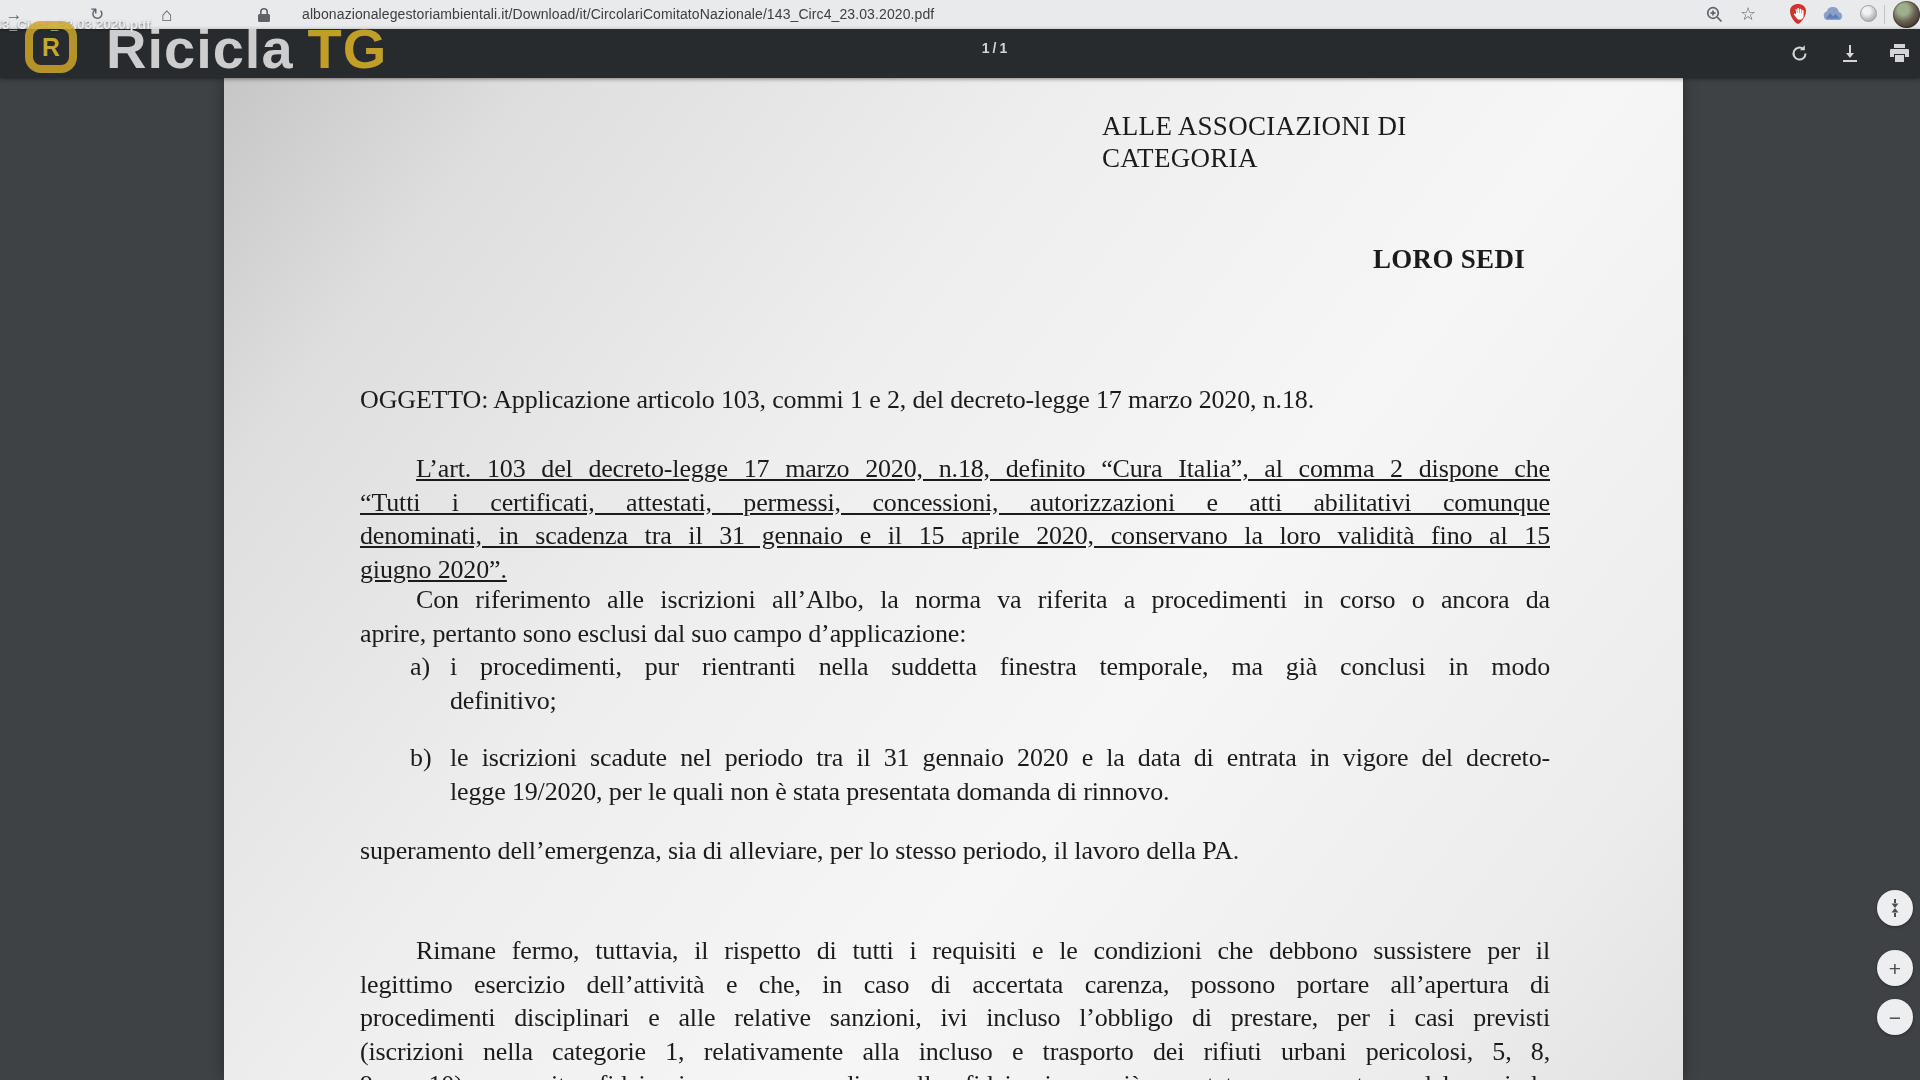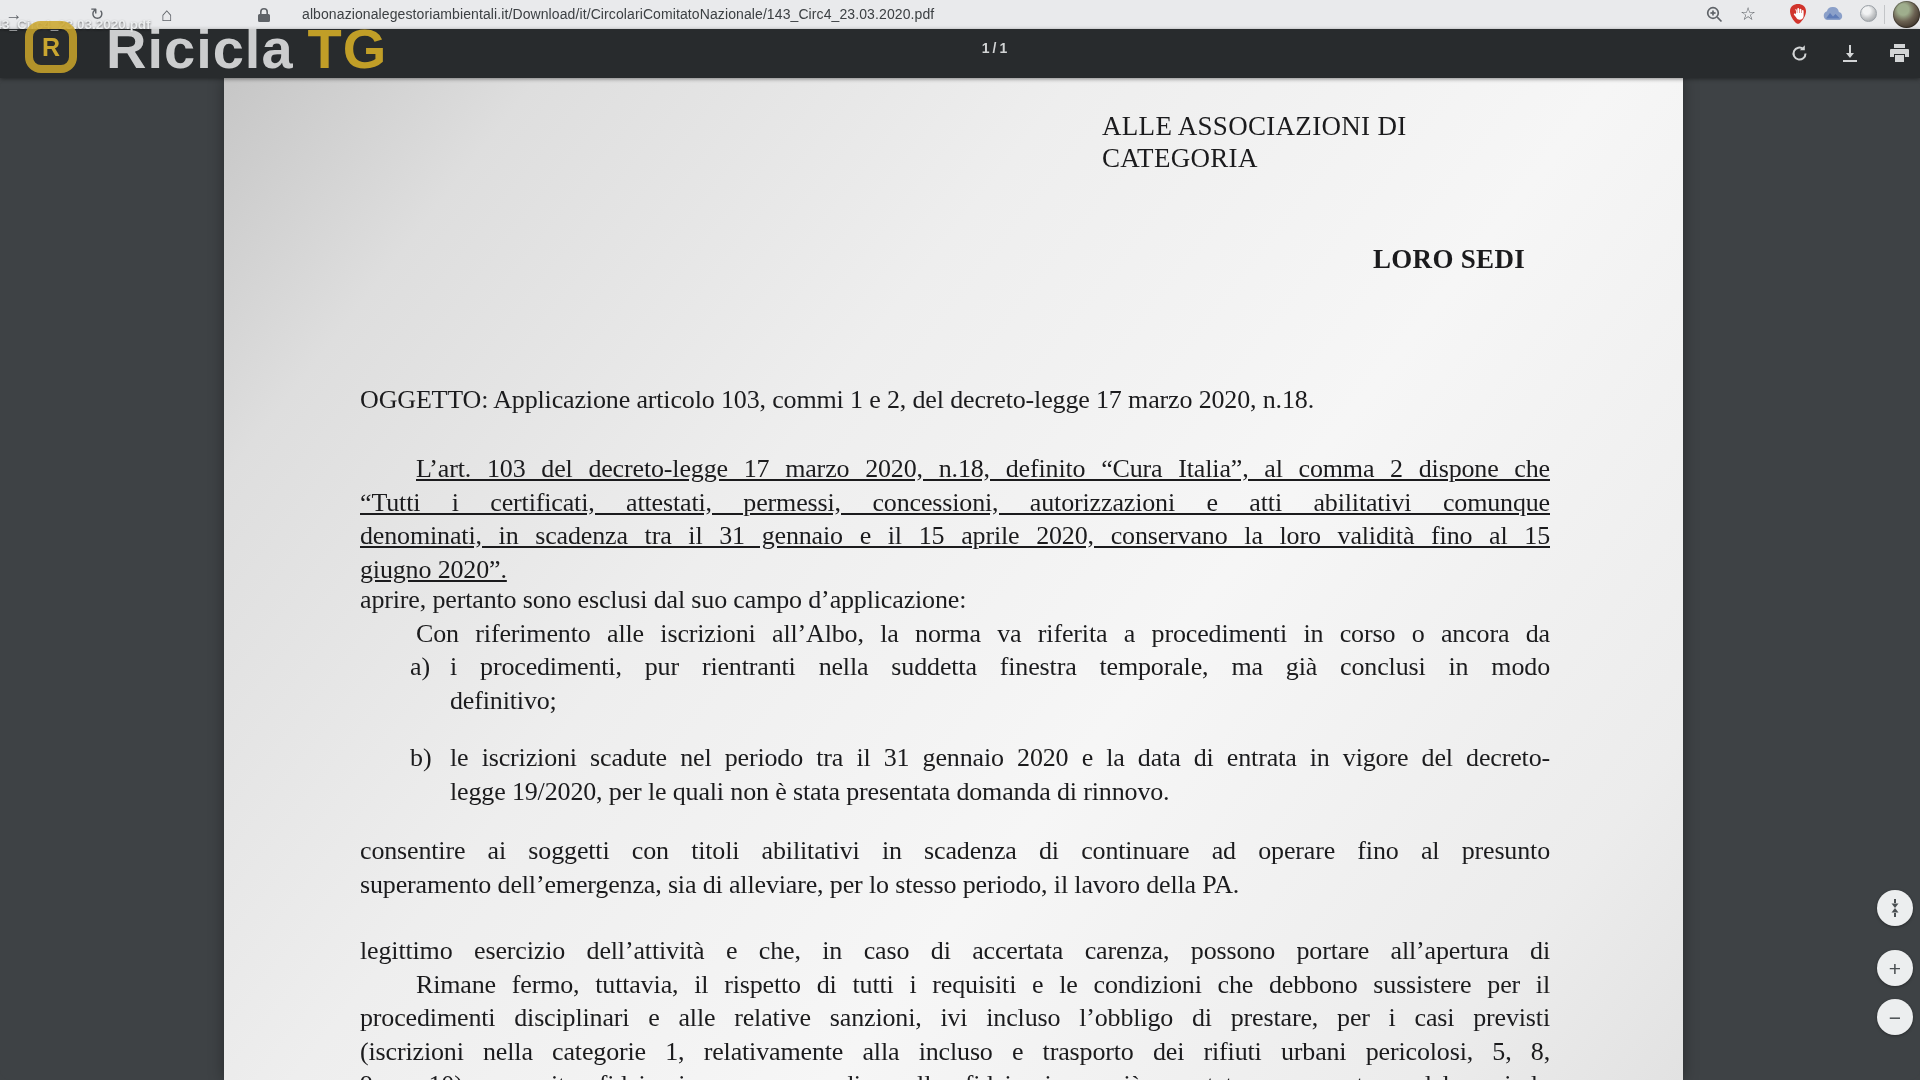--- a/index.html
+++ b/index.html
@@ -134,40 +134,39 @@
       <div class="block" style="left: 136px; top: 305px; width: 1260px;">
         <div class="tline">OGGETTO: Applicazione articolo 103, commi 1 e 2, del decreto-legge 17 marzo 2020, n.18.</div>
       </div>
       <div class="block" style="left: 136px; top: 374px; width: 1190px; text-decoration: underline;">
         <div class="tline just ind">L’art. 103 del decreto-legge 17 marzo 2020, n.18, definito “Cura Italia”, al comma 2 dispone che</div>
         <div class="tline just">“Tutti i certificati, attestati, permessi, concessioni, autorizzazioni e atti abilitativi comunque</div>
         <div class="tline just">denominati, in scadenza tra il 31 gennaio e il 15 aprile 2020, conservano la loro validità fino al 15</div>
         <div class="tline">giugno 2020”.</div>
       </div>
       <div class="block" style="left: 136px; top: 505px; width: 1190px;">
+        <div class="tline just ind">Con riferimento alle iscrizioni all’Albo, la norma va riferita a procedimenti in corso o ancora da</div>
         <div class="tline">aprire, pertanto sono esclusi dal suo campo d’applicazione:</div>
-        <div class="tline just ind">Con riferimento alle iscrizioni all’Albo, la norma va riferita a procedimenti in corso o ancora da</div>
       </div>
       <div class="block" style="left: 226px; top: 572px; width: 1100px;">
         <div class="marker" style="left: -40px;">a)</div>
         <div class="tline just">i procedimenti, pur rientranti nella suddetta finestra temporale, ma già conclusi in modo</div>
         <div class="tline">definitivo;</div>
       </div>
       <div class="block" style="left: 226px; top: 663px; width: 1100px;">
         <div class="marker" style="left: -40px;">b)</div>
         <div class="tline just">le iscrizioni scadute nel periodo tra il 31 gennaio 2020 e la data di entrata in vigore del decreto-</div>
         <div class="tline">legge 19/2020, per le quali non è stata presentata domanda di rinnovo.</div>
       </div>
       <div class="block" style="left: 136px; top: 756px; width: 1190px;">
-        <div class="tline just">consentire ai soggetti con titoli abilitativi in scadenza di continuare ad operare fino al presunto</div>
         <div class="tline">superamento dell’emergenza, sia di alleviare, per lo stesso periodo, il lavoro della PA.</div>
       </div>
       <div class="block" style="left: 136px; top: 856px; width: 1190px;">
+        <div class="tline just ind">Rimane fermo, tuttavia, il rispetto di tutti i requisiti e le condizioni che debbono sussistere per il</div>
         <div class="tline just">legittimo esercizio dell’attività e che, in caso di accertata carenza, possono portare all’apertura di</div>
-        <div class="tline just ind">Rimane fermo, tuttavia, il rispetto di tutti i requisiti e le condizioni che debbono sussistere per il</div>
         <div class="tline just">procedimenti disciplinari e alle relative sanzioni, ivi incluso l’obbligo di prestare, per i casi previsti</div>
         <div class="tline just">(iscrizioni nella categorie 1, relativamente alla incluso e trasporto dei rifiuti urbani pericolosi, 5, 8,</div>
         <div class="tline just">9 e 10), apposita fideiussione o appendice alla fideiussione già prestata a copertura del periodo</div>
       </div>
     </div>
 </div>
 
 <div class="zbtn" style="top:890px;">
   <span>
     <svg width="16" height="18" viewBox="0 0 16 18">

